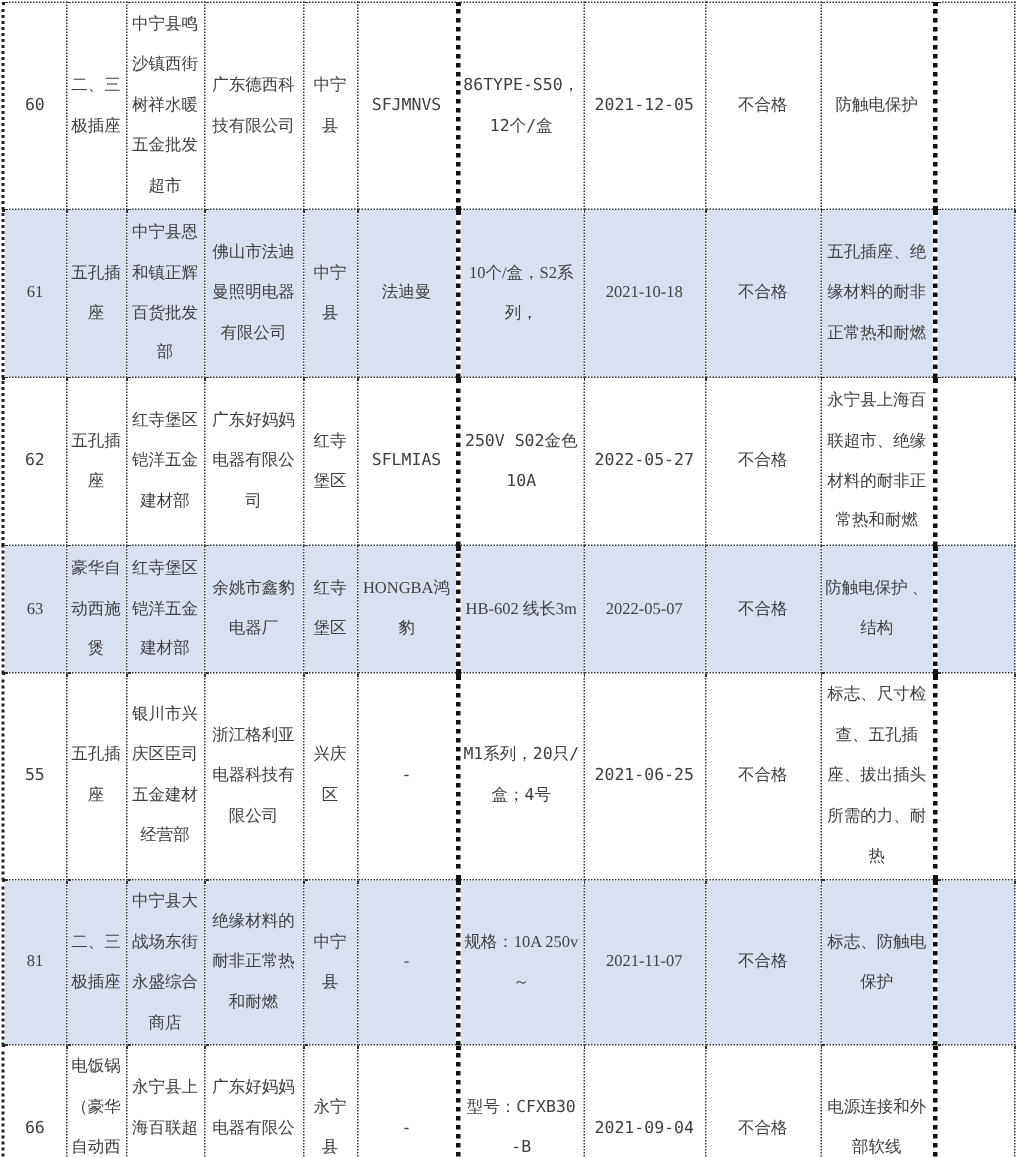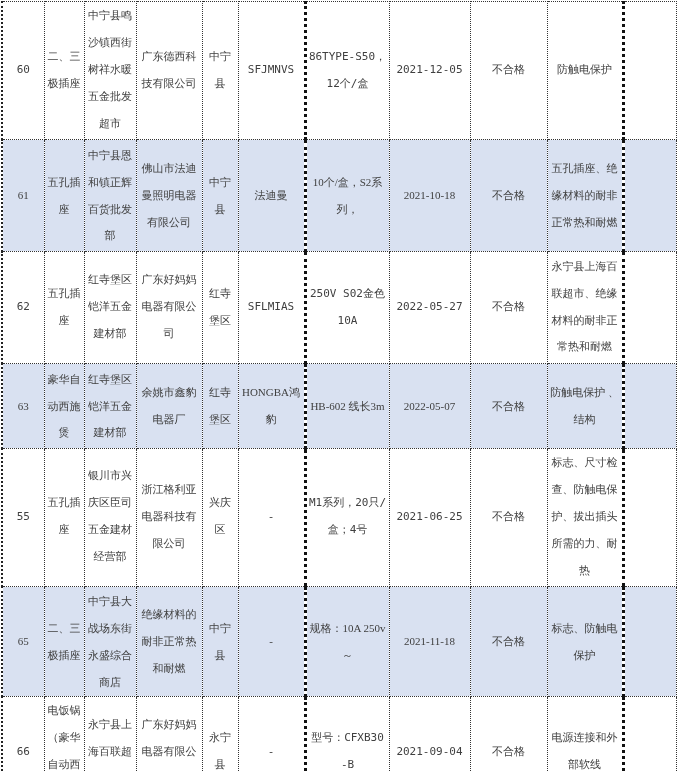--- a/index.html
+++ b/index.html
@@ -110,32 +110,32 @@
         <tr style="height: 112px;">
           <td>55</td>
           <td>五孔插座</td>
           <td>银川市兴庆区臣司五金建材经营部</td>
           <td>浙江格利亚电器科技有限公司</td>
           <td>兴庆区</td>
           <td>-</td>
           <td class="thick-left">M1系列，20只/盒；4号</td>
           <td>2021-06-25</td>
           <td>不合格</td>
-          <td>标志、尺寸检查、防触电保护、拔出插头所需的力、耐热</td>
+          <td>标志、尺寸检查、五孔插座、拔出插头所需的力、耐热</td>
           <td class="thick-left"></td>
         </tr>
         <tr class="highlight" style="height: 97px;">
-          <td>65</td>
+          <td>81</td>
           <td>二、三极插座</td>
           <td>中宁县大战场东街永盛综合商店</td>
           <td>绝缘材料的耐非正常热和耐燃</td>
           <td>中宁县</td>
           <td>-</td>
           <td class="thick-left">规格：10A 250v～</td>
-          <td>2021-11-18</td>
+          <td>2021-11-07</td>
           <td>不合格</td>
           <td>标志、防触电保护</td>
           <td class="thick-left"></td>
         </tr>
         <tr style="height: 112px;">
           <td>66</td>
           <td>电饭锅（豪华自动西施煲）</td>
           <td>永宁县上海百联超市</td>
           <td>广东好妈妈电器有限公司</td>
           <td>永宁县</td>

